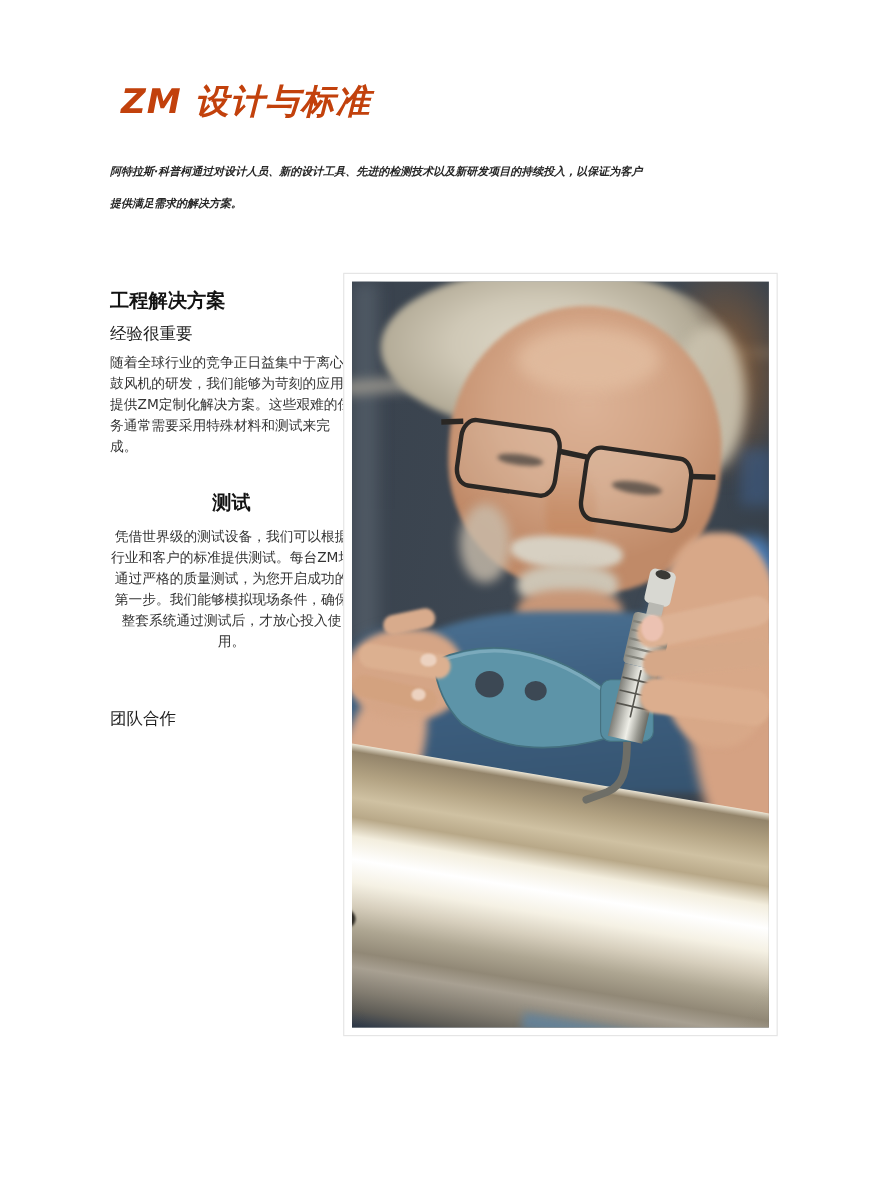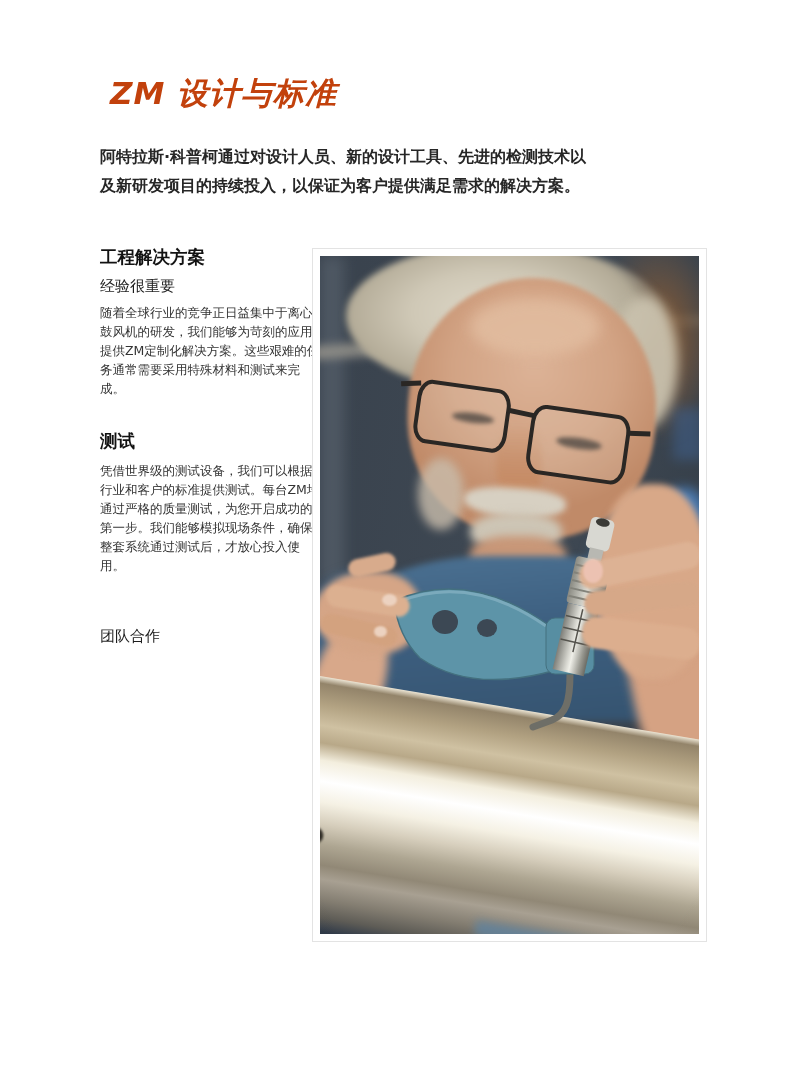--- a/index.html
+++ b/index.html
@@ -10,27 +10,27 @@
   }
 
   
   .page-title{
     position:absolute;left:110px;top:74px;margin:0;
     font-size:31px;line-height:1.25;font-style:italic;font-weight:700;
     letter-spacing:1px;color:#c2410c;white-space:nowrap;
   }
   .intro{
     position:absolute;left:100px;top:142px;width:492px;margin:0;
-    font-size:16px;line-height:29px;font-weight:600;color:#262626;
-  }
-  .section{position:absolute;left:100px;width:221px;}
+    font-size:10px;line-height:29px;font-weight:600;color:#262626;font-style:italic;
+  }
+  .section{position:absolute;left:100px;width:221px;margin-top:17px;}
   .section h2{margin:0 0 9px 0;font-size:17.5px;line-height:21px;font-weight:700;color:#121212;}
   .section h3{margin:0 0 7px 0;font-size:15px;line-height:19px;font-weight:400;color:#1d1d1d;}
   .section p{margin:0;font-size:12.5px;line-height:19px;color:#333333;}
-  .sec-1{top:247px;} .sec-2{top:431px;} .sec-3{top:627px;}
+  .sec-1{top:247px;} .sec-2{top:431px;text-align:center;} .sec-3{top:627px;}
 
   
   .photo-frame{
     position:absolute;left:312px;top:248px;width:395px;height:694px;
     box-sizing:border-box;border:1px solid #e3e3e3;background:#fff;padding:7px;margin:0;
   }
   .photo{
     position:relative;width:379px;height:678px;overflow:hidden;
     background:linear-gradient(100deg,#39424d 0%,#3f4954 55%,#333c46 100%);
   }

